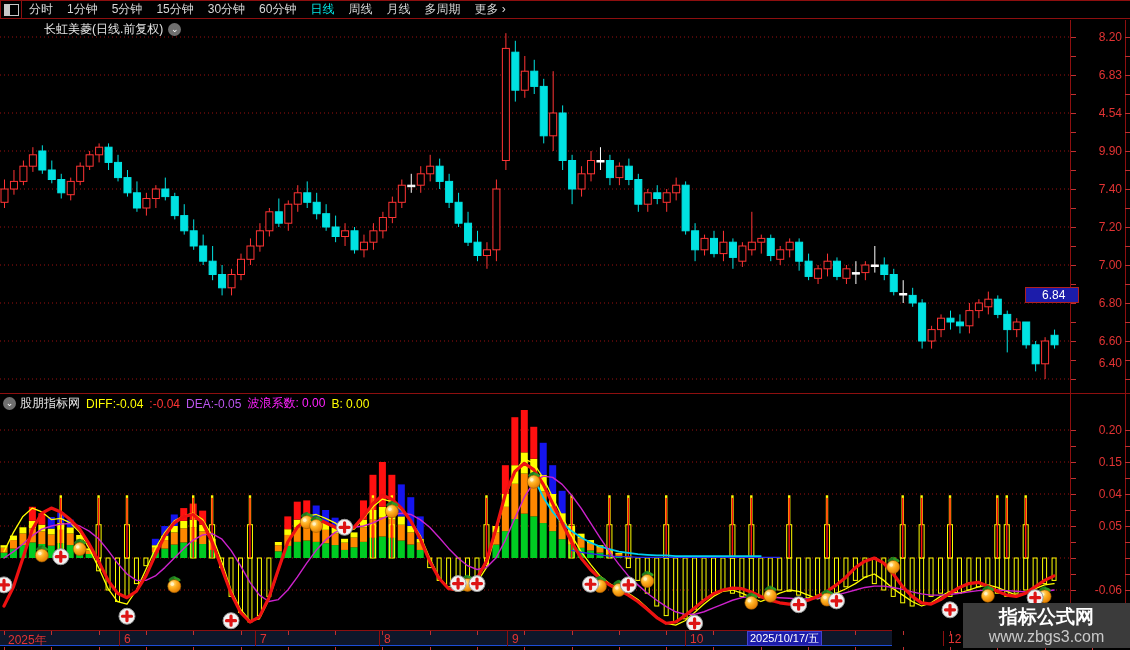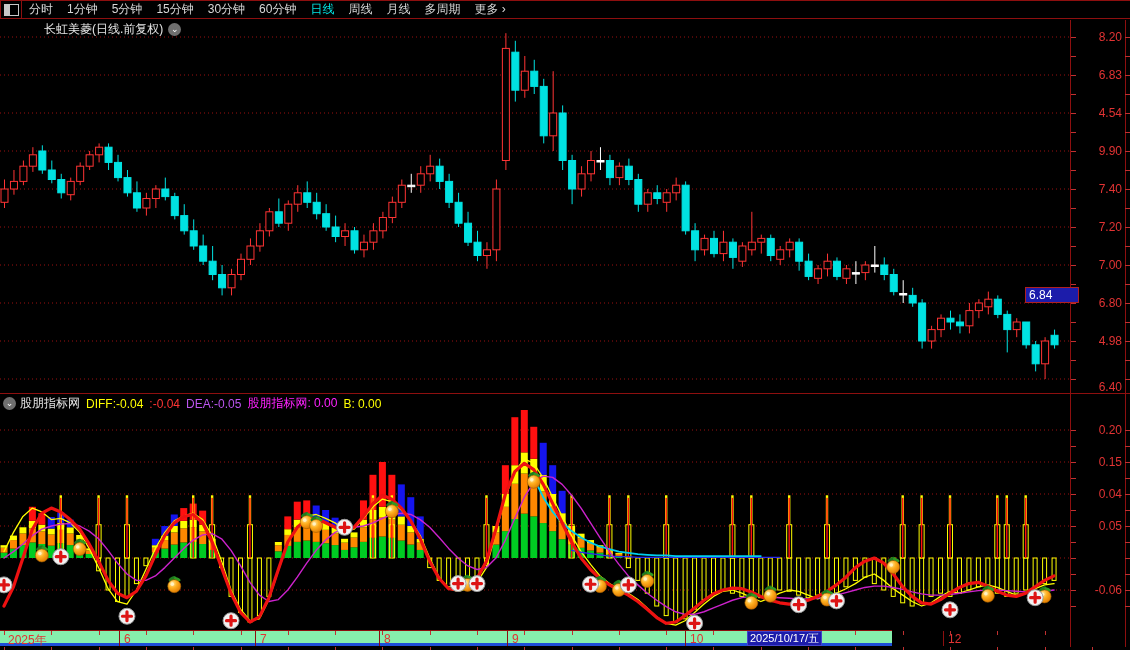--- a/index.html
+++ b/index.html
@@ -28,28 +28,28 @@
   #main-svg{position:absolute;left:0;top:30px;z-index:5;}
   #ind-svg{position:absolute;left:0;top:410px;z-index:5;}
   
   .hline{position:absolute;left:0;width:1130px;height:1px;background:#8d0f0f;}
   .vline{position:absolute;width:1px;background:#8d0f0f;}
   
   .ax-label{position:absolute;width:50px;text-align:right;font-size:12px;color:#e23333;z-index:10;}
   .tick{position:absolute;height:1px;background:#c03030;z-index:10;}
   #price-tag{position:absolute;left:1025px;width:54px;height:16px;background:#1c1caa;
              border:1px solid #b02020;box-sizing:border-box;color:#fff;font-size:12px;
-             line-height:14px;padding-left:3px;z-index:12;}
+             line-height:14px;padding-left:16px;z-index:12;}
   
   #ind-header{position:absolute;left:0;top:395px;width:1068px;height:17px;display:flex;
               align-items:center;font-size:12px;z-index:20;background:transparent;}
   #ind-header span{margin-right:6px;white-space:nowrap;}
   
-  #time-axis{position:absolute;left:0;top:630px;width:892px;height:16px;background:#86efac;
-             border-top:1px solid #8d0f0f;border-bottom:3px solid #1d4ed8;box-sizing:border-box;z-index:15;}
+  #time-axis{position:absolute;left:0;top:630px;width:892px;height:16px;background:#0f172a;
+             border-top:1px solid #8d0f0f;border-bottom:1px solid #1d4ed8;box-sizing:border-box;z-index:15;}
   .month-label{position:absolute;top:1px;font-size:12px;color:#e23333;}
   .month-sep{position:absolute;top:0;width:1px;height:15px;background:#8d0f0f;}
   .week-tick{position:absolute;top:0;width:1px;height:4px;background:#c03030;}
   #date-tag{position:absolute;top:0;height:15px;background:#1c1caa;border:1px solid #4444cc;
             box-sizing:border-box;color:#fff;font-size:11px;line-height:13px;padding:0 2px;z-index:16;}
   #bottom-strip{position:absolute;left:0;top:647px;width:1130px;height:3px;background:#000;z-index:15;}
   .bstick{position:absolute;top:0;width:1px;height:3px;background:#c03030;}
   
   #watermark{position:absolute;left:963px;top:603px;width:167px;height:45px;background:#3b3b3b;
              z-index:40;display:flex;flex-direction:column;align-items:center;justify-content:center;}
@@ -322,21 +322,21 @@
       <rect x="1051.0600000000002" y="305.2999999999999" width="7" height="9.499999999999943" fill="#00e2e2" stroke="#00e2e2" stroke-width="1"></rect>
     </svg>
 
   <div class="hline" style="top:393px;"></div>
   <div id="ind-header">
     <span class="circ-icon" style="margin:0 4px 0 3px;">⌄</span>
     <span style="color:#e6e6e6;">股朋指标网</span>
     <span style="color:#ffff00;">DIFF:-0.04</span>
     <span style="color:#ff3434;">:-0.04</span>
     <span style="color:#bb55ee;">DEA:-0.05</span>
-    <span style="color:#ff22ff;">股朋指标网: 0.00</span>
+    <span style="color:#ff22ff;">波浪系数: 0.00</span>
     <span style="color:#ffff00;">B: 0.00</span>
   </div>
 
   <svg id="ind-svg" width="1070" height="220">
       <defs>
         <radialGradient id="peachG" cx="35%" cy="30%" r="75%">
           <stop offset="0%" stop-color="#ffe9a0"></stop>
           <stop offset="45%" stop-color="#ffb020"></stop>
           <stop offset="100%" stop-color="#e07800"></stop>
         </radialGradient>
@@ -822,22 +822,22 @@
   <div class="vline" style="left:1125px;top:20px;height:628px;"></div>
   <div id="axis-layer">
       <div class="ax-label" style="left: 1072px; top: 30px;">8.20</div>
       <div class="ax-label" style="left: 1072px; top: 68px;">6.83</div>
       <div class="ax-label" style="left: 1072px; top: 106px;">4.54</div>
       <div class="ax-label" style="left: 1072px; top: 144px;">9.90</div>
       <div class="ax-label" style="left: 1072px; top: 182px;">7.40</div>
       <div class="ax-label" style="left: 1072px; top: 220px;">7.20</div>
       <div class="ax-label" style="left: 1072px; top: 258px;">7.00</div>
       <div class="ax-label" style="left: 1072px; top: 296px;">6.80</div>
-      <div class="ax-label" style="left: 1072px; top: 334px;">4.98</div>
-      <div class="ax-label" style="left: 1072px; top: 380px;">6.40</div>
+      <div class="ax-label" style="left: 1072px; top: 334px;">6.60</div>
+      <div class="ax-label" style="left: 1072px; top: 356px;">6.40</div>
       <div class="tick" style="left: 1071px; top: 37px; width: 5px;"></div>
       <div class="tick" style="left: 1125px; top: 37px; width: 5px;"></div>
       <div class="tick" style="left: 1071px; top: 56px; width: 5px;"></div>
       <div class="tick" style="left: 1125px; top: 56px; width: 5px;"></div>
       <div class="tick" style="left: 1071px; top: 75px; width: 5px;"></div>
       <div class="tick" style="left: 1125px; top: 75px; width: 5px;"></div>
       <div class="tick" style="left: 1071px; top: 94px; width: 5px;"></div>
       <div class="tick" style="left: 1125px; top: 94px; width: 5px;"></div>
       <div class="tick" style="left: 1071px; top: 113px; width: 5px;"></div>
       <div class="tick" style="left: 1125px; top: 113px; width: 5px;"></div>
@@ -963,13 +963,17 @@
       <div class="bstick" style="left: 761px;"></div>
       <div class="bstick" style="left: 808px;"></div>
       <div class="bstick" style="left: 855px;"></div>
       <div class="bstick" style="left: 903px;"></div>
       <div class="bstick" style="left: 950px;"></div>
       <div class="bstick" style="left: 997px;"></div>
       <div class="bstick" style="left: 1045px;"></div>
       <div class="bstick" style="left: 1092px;"></div>
     </div>
 
+  <div id="watermark">
+    <div class="w1">指标公式网</div>
+    <div class="w2">www.zbgs3.com</div>
+  </div>
 </div>
 
 </body></html>

